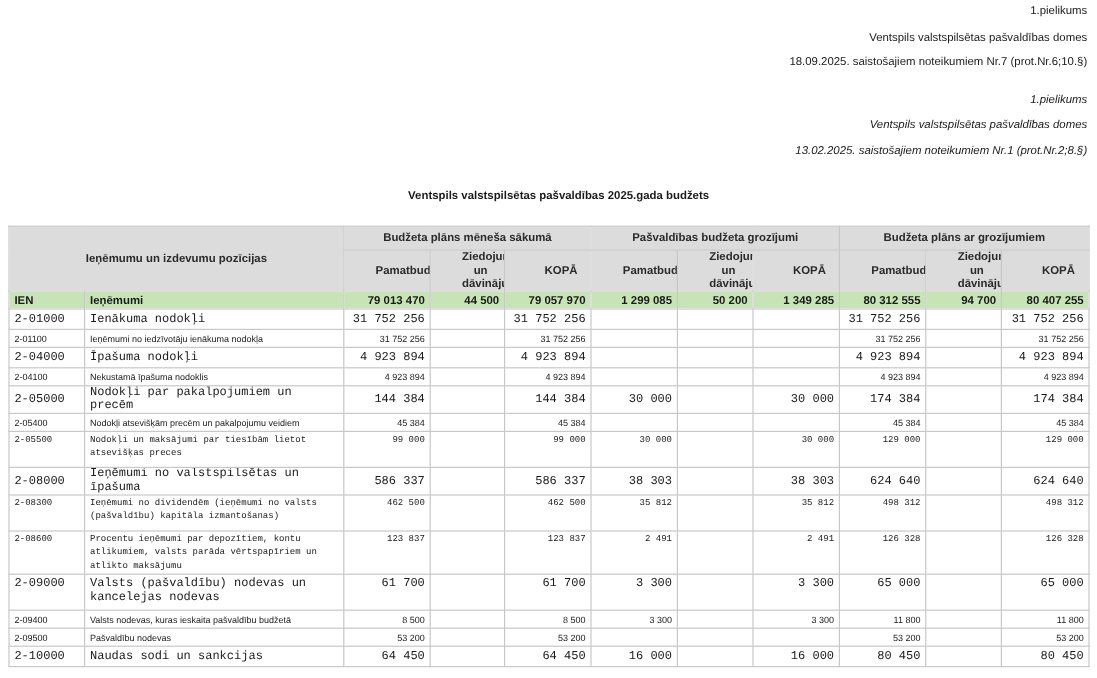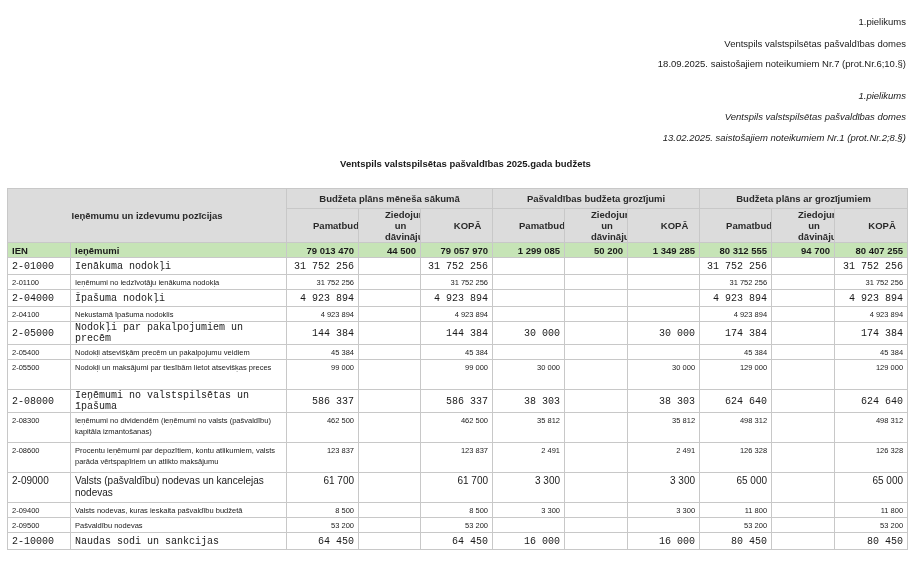--- a/index.html
+++ b/index.html
@@ -1,21 +1,21 @@
 <!DOCTYPE html>
 <html><head>
   <meta charset="utf-8">
   <style>
     html, body { margin: 0; padding: 0; background: #ffffff; }
     body {
       width: 914px; height: 565px; overflow: hidden; position: relative;
       font-family: "Liberation Sans", "DejaVu Sans", sans-serif;
       color: #1a1a1a;
     }
-    .annex { position: absolute; right: 8px; font-size: 9.5px; text-align: left; white-space: nowrap; margin-top: 12px; }
+    .annex { position: absolute; right: 8px; font-size: 9.5px; text-align: left; white-space: nowrap; }
     .annex.it { font-style: italic; }
     .doc-title {
       position: absolute; left: 12px; width: 907px; top: 158px;
       text-align: center; font-weight: bold; font-size: 9.5px;
     }
     table.budget {
       position: absolute; left: 7px; top: 188px;
       border-collapse: collapse; table-layout: fixed;
       width: 900px;
       font-size: 9.5px;
@@ -32,21 +32,21 @@
     }
     thead tr.h1 th { height: 19px; }
     thead tr.h2 th { height: 32px; padding-left: 26px; }
     tr.ien td { background: #c6e4b6; font-weight: bold; height: 14px; }
     tbody td.num { text-align: right; }
     tbody td.code, tbody td.name { text-align: left; }
     tr.big td { font-size: 10px; }
     tr.small td { font-size: 7.5px; }
     tr.r-h18 td { height: 16px; font-family: Liberation Mono, monospace; }
     tr.r-h15 td { height: 14px; }
-    tr.r-h30 td { height: 27px; vertical-align: top; padding-top: 2px; }
+    tr.r-h30 td { height: 27px; vertical-align: top; padding-top: 2px; font-family: Liberation Mono, monospace; }
     tr.r-h30.big td.name { line-height: 12px; }
     tbody tr td { vertical-align: middle; }
     tr.small td.num, tr.small td.code { font-size: 7.5px; }
     tr.big td.num { font-size: 10px; }
   </style>
 </head>
 <body>
 
 <div class="annex" style="top:4px;">1.pielikums</div>
 <div class="annex" style="top:26px;">Ventspils valstspilsētas pašvaldības domes</div>

